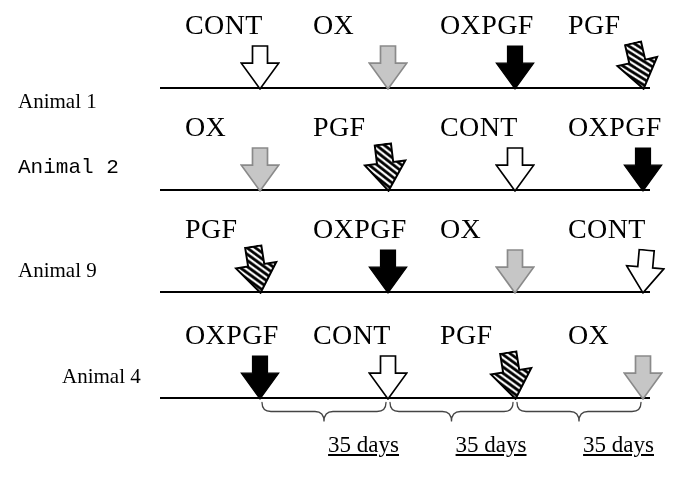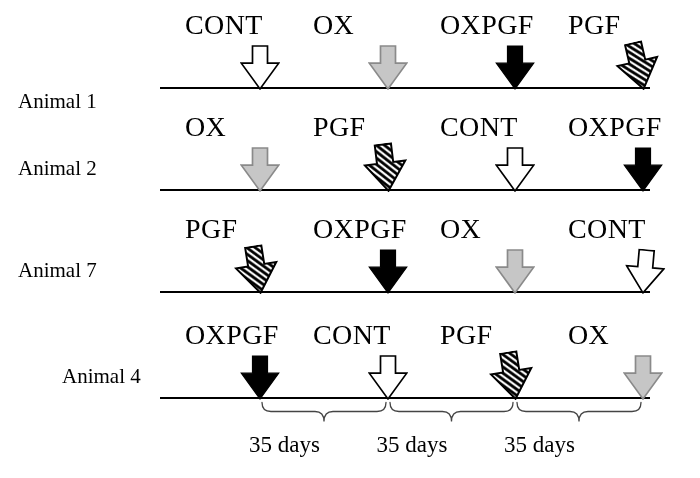--- a/index.html
+++ b/index.html
@@ -4,21 +4,21 @@
 <style>
   html,body{margin:0;padding:0;background:#fff;}
   #canvas{
     position:relative;width:700px;height:478px;background:#fff;
     font-family:"Liberation Serif","DejaVu Serif",serif;color:#000;overflow:hidden;
   }
   .animal-label{position:absolute;font-size:21px;line-height:22px;white-space:nowrap;}
   .treatment-label{position:absolute;font-size:28px;line-height:21px;width:150px;text-align:left;letter-spacing:0.4px;}
   .timeline{position:absolute;height:2.4px;background:#000;}
   .arrow{position:absolute;}
-  .interval-label{position:absolute;font-size:23px;line-height:24px;width:150px;text-align:left;}
+  .interval-label{position:absolute;font-size:23px;line-height:24px;width:150px;text-align:right;text-decoration:underline;}
   #brace-layer{position:absolute;left:0;top:0;pointer-events:none;}
 </style>
 </head>
 <body>
 
 <div id="canvas">
   <svg width="0" height="0" style="position:absolute">
     <defs>
       <pattern id="hatchPat" patternUnits="userSpaceOnUse" width="6.5" height="6.5">
         <rect x="0" y="0" width="6.5" height="6.5" fill="#ffffff"></rect>
@@ -41,41 +41,41 @@
         <div class="treatment-label" style="left: 440px; top: 14px; color: rgb(0, 0, 0);">OXPGF</div>
         <svg class="arrow" viewBox="0 0 40 45" width="40" height="45" style="left: 495px; top: 44.5px;">
           <polygon points="12.5,1 27.5,1 27.5,18.2 38.7,18.2 20,43.9 1.3,18.2 12.5,18.2" fill="#000000" stroke="#000000" stroke-width="1.2" stroke-linejoin="miter"></polygon>
         </svg>
         <div class="treatment-label" style="left: 568px; top: 14px; color: rgb(0, 0, 0);">PGF</div>
         <svg class="arrow" viewBox="0 0 40 45" width="45" height="49" style="left: 620.5px; top: 40.5px; transform: rotate(-13deg); transform-origin: 50% 97%;">
           <polygon points="12.5,1 27.5,1 27.5,18.2 38.7,18.2 20,43.9 1.3,18.2 12.5,18.2" fill="url(#hatchPat)" stroke="#000000" stroke-width="1.8" stroke-linejoin="miter"></polygon>
         </svg>
       </div>
       <div>
-        <div class="animal-label" style="left: 18px; top: 157px;">Animal 2</div>
+        <div class="animal-label" style="left: 18px; top: 157px; font-family: Liberation Mono, monospace;">Animal 2</div>
         <div class="timeline" style="left: 160px; top: 188.6px; width: 490px; background: rgb(0, 0, 0);"></div>
         <div class="treatment-label" style="left: 185px; top: 116px; color: rgb(0, 0, 0);">OX</div>
         <svg class="arrow" viewBox="0 0 40 45" width="40" height="45" style="left: 240px; top: 146.5px;">
           <polygon points="12.5,1 27.5,1 27.5,18.2 38.7,18.2 20,43.9 1.3,18.2 12.5,18.2" fill="#c6c6c6" stroke="#8a8a8a" stroke-width="1.7" stroke-linejoin="miter"></polygon>
         </svg>
         <div class="treatment-label" style="left: 313px; top: 116px; color: rgb(0, 0, 0);">PGF</div>
         <svg class="arrow" viewBox="0 0 40 45" width="45" height="49" style="left: 365.5px; top: 142.5px; transform: rotate(-7deg); transform-origin: 50% 97%;">
           <polygon points="12.5,1 27.5,1 27.5,18.2 38.7,18.2 20,43.9 1.3,18.2 12.5,18.2" fill="url(#hatchPat)" stroke="#000000" stroke-width="1.8" stroke-linejoin="miter"></polygon>
         </svg>
         <div class="treatment-label" style="left: 440px; top: 116px; color: rgb(0, 0, 0);">CONT</div>
         <svg class="arrow" viewBox="0 0 40 45" width="40" height="45" style="left: 495px; top: 146.5px;">
           <polygon points="12.5,1 27.5,1 27.5,18.2 38.7,18.2 20,43.9 1.3,18.2 12.5,18.2" fill="#ffffff" stroke="#000000" stroke-width="1.7" stroke-linejoin="miter"></polygon>
         </svg>
         <div class="treatment-label" style="left: 568px; top: 116px; color: rgb(0, 0, 0);">OXPGF</div>
         <svg class="arrow" viewBox="0 0 40 45" width="40" height="45" style="left: 623px; top: 146.5px;">
           <polygon points="12.5,1 27.5,1 27.5,18.2 38.7,18.2 20,43.9 1.3,18.2 12.5,18.2" fill="#000000" stroke="#000000" stroke-width="1.2" stroke-linejoin="miter"></polygon>
         </svg>
       </div>
       <div>
-        <div class="animal-label" style="left: 18px; top: 259px;">Animal 7</div>
+        <div class="animal-label" style="left: 18px; top: 259px;">Animal 9</div>
         <div class="timeline" style="left: 160px; top: 290.6px; width: 490px; background: rgb(0, 0, 0);"></div>
         <div class="treatment-label" style="left: 185px; top: 218px; color: rgb(0, 0, 0);">PGF</div>
         <svg class="arrow" viewBox="0 0 40 45" width="45" height="49" style="left: 237.5px; top: 244.5px; transform: rotate(-9deg); transform-origin: 50% 97%;">
           <polygon points="12.5,1 27.5,1 27.5,18.2 38.7,18.2 20,43.9 1.3,18.2 12.5,18.2" fill="url(#hatchPat)" stroke="#000000" stroke-width="1.8" stroke-linejoin="miter"></polygon>
         </svg>
         <div class="treatment-label" style="left: 313px; top: 218px; color: rgb(0, 0, 0);">OXPGF</div>
         <svg class="arrow" viewBox="0 0 40 45" width="40" height="45" style="left: 368px; top: 248.5px;">
           <polygon points="12.5,1 27.5,1 27.5,18.2 38.7,18.2 20,43.9 1.3,18.2 12.5,18.2" fill="#000000" stroke="#000000" stroke-width="1.2" stroke-linejoin="miter"></polygon>
         </svg>
         <div class="treatment-label" style="left: 440px; top: 218px; color: rgb(0, 0, 0);">OX</div>

